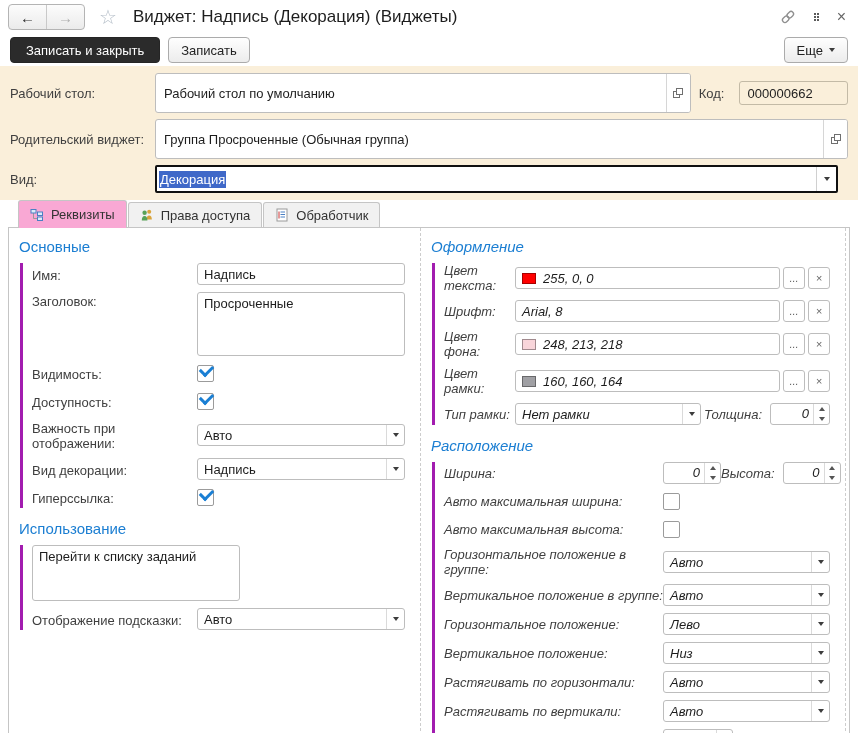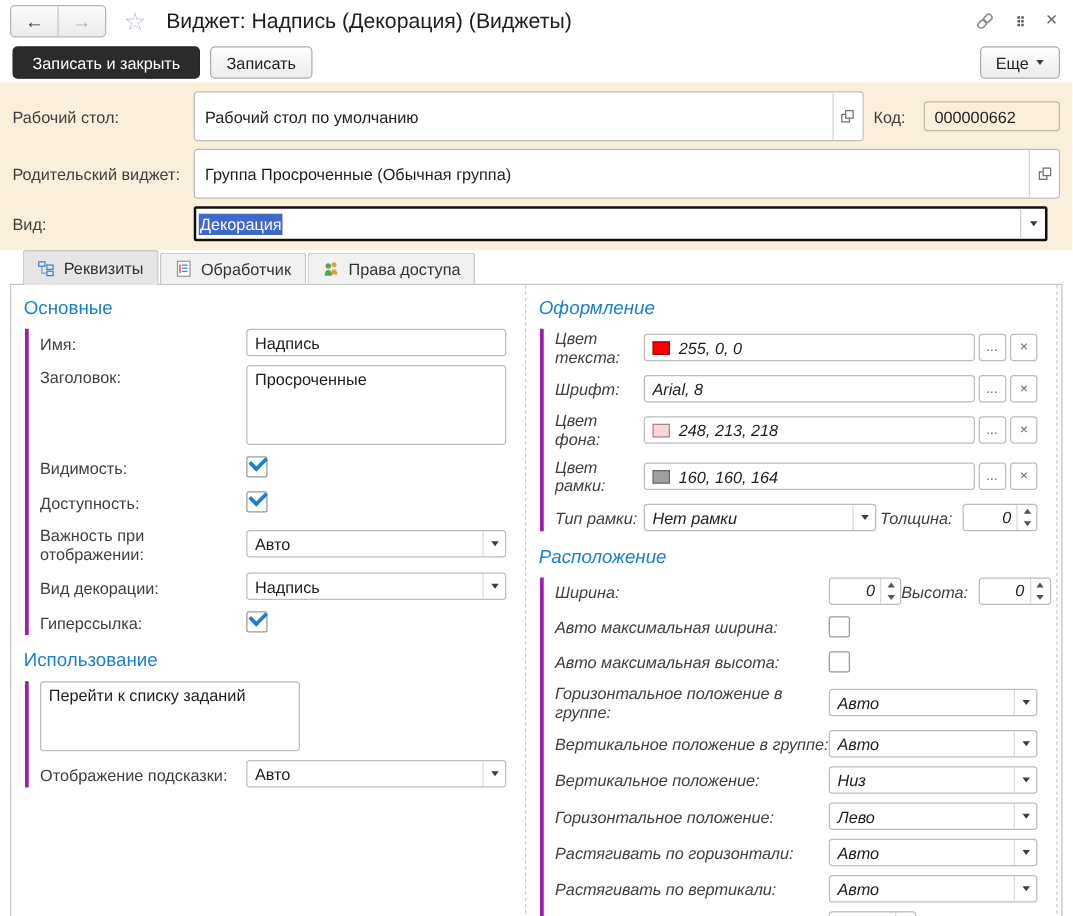--- a/index.html
+++ b/index.html
@@ -51,21 +51,21 @@
   .combo{width:683px;height:28px;border:2px solid #101010;border-radius:2px;background:#fff;
     display:flex;align-items:center;box-sizing:border-box;padding-left:2px;}
   .combo .selection{color:#fff;padding:1px 1px;}
   .combo .ddzone{margin-left:auto;width:19px;align-self:stretch;border-left:1px solid #d0d0d0;
     display:flex;align-items:center;justify-content:center;cursor:pointer;}
 
   
   .tabs{display:flex;align-items:flex-end;height:27px;padding-left:10px;margin:0 8px;position:relative;z-index:2;}
   .tab{display:flex;align-items:center;gap:7px;height:24px;padding:0 11px;border:1px solid #c5c5c5;
     border-bottom:none;border-radius:3px 3px 0 0;background:#f1f1f1;margin-right:1px;cursor:pointer;color:#333;}
-  .tab.active{background:#e5e5e5;height:27px;margin-bottom:-1px;margin-top:36px;}
+  .tab.active{background:#f9a8d4;height:27px;margin-bottom:-1px;margin-top:36px;}
   .tab svg{display:block;}
 
   
   .panel{margin:0 8px;border:1px solid #c5c5c5;height:530px;display:flex;background:#fff;box-sizing:border-box;}
   .col-left{width:412px;flex-shrink:0;border-right:1px dashed #cdcdcd;padding:8px 0 0 10px;box-sizing:border-box;}
   .col-right{flex:1;border-right:1px dashed #cdcdcd;margin-right:3px;padding:8px 15px 0 10px;box-sizing:border-box;font-style:italic;}
   .sect{font-size:15px;color:#1b7ed2;margin:2px 0 8px 0;font-weight:400;}
   .group{border-left:3px solid #a21caf;padding-left:9px;margin:0 0 12px 1px;}
   .frow{display:flex;align-items:center;margin-bottom:7px;min-height:21px;}
   .frow.top{align-items:flex-start;}
@@ -192,36 +192,36 @@
       <svg width="14" height="14" viewBox="0 0 14 14">
         <path d="M3.5 5v5.5h4" stroke="#9a9a9a" fill="none"></path>
         <rect x="1" y="1.5" width="5" height="3.5" fill="#dcebfa" stroke="#4a80c4"></rect>
         <rect x="7.5" y="4" width="5" height="3.5" fill="#dcebfa" stroke="#4a80c4"></rect>
         <rect x="7.5" y="9" width="5" height="3.5" fill="#dcebfa" stroke="#4a80c4"></rect>
       </svg>
       <span>Реквизиты</span>
     </div>
     <div class="tab">
       <svg width="14" height="14" viewBox="0 0 14 14">
+        <circle cx="9.2" cy="3.8" r="2" fill="#d9a43b"></circle>
+        <path d="M6.6 11.5q0-4 2.6-4t2.6 4z" fill="#d9a43b"></path>
+        <circle cx="4.6" cy="4.8" r="2.2" fill="#59a257"></circle>
+        <path d="M1.8 12.5q0-4.6 2.8-4.6t2.8 4.6z" fill="#59a257"></path>
+      </svg>
+      <span>Права доступа</span>
+    </div>
+    <div class="tab">
+      <svg width="14" height="14" viewBox="0 0 14 14">
         <rect x="2" y="1" width="10" height="12" fill="#fff" stroke="#9a9a9a"></rect>
         <line x1="4" y1="3.5" x2="4" y2="10.5" stroke="#cc3333"></line>
         <line x1="5.5" y1="4" x2="10" y2="4" stroke="#4a80c4"></line>
         <line x1="5.5" y1="6.5" x2="10" y2="6.5" stroke="#4a80c4"></line>
         <line x1="5.5" y1="9" x2="10" y2="9" stroke="#4a80c4"></line>
       </svg>
       <span>Обработчик</span>
-    </div>
-    <div class="tab">
-      <svg width="14" height="14" viewBox="0 0 14 14">
-        <circle cx="9.2" cy="3.8" r="2" fill="#d9a43b"></circle>
-        <path d="M6.6 11.5q0-4 2.6-4t2.6 4z" fill="#d9a43b"></path>
-        <circle cx="4.6" cy="4.8" r="2.2" fill="#59a257"></circle>
-        <path d="M1.8 12.5q0-4.6 2.8-4.6t2.8 4.6z" fill="#59a257"></path>
-      </svg>
-      <span>Права доступа</span>
     </div>
   </div>
 
   <div class="panel">
 
     <div class="col-left">
       <div class="sect">Основные</div>
       <div class="group">
         <div class="frow">
           <span class="lbl">Имя:</span>
@@ -409,32 +409,32 @@
         <div class="frow">
           <span class="lblF">Вертикальное положение в группе:</span>
           <div class="sel w167">
             <span class="val">Авто</span>
             <span class="ddz">
                 <span class="dd-tri"></span>
               </span>
           </div>
         </div>
         <div class="frow">
+          <span class="lblF">Горизонтальное положение:</span>
+          <div class="sel w167">
+            <span class="val">Лево</span>
+            <span class="ddz">
+                <span class="dd-tri"></span>
+              </span>
+          </div>
+        </div>
+        <div class="frow">
           <span class="lblF">Вертикальное положение:</span>
           <div class="sel w167">
             <span class="val">Низ</span>
-            <span class="ddz">
-                <span class="dd-tri"></span>
-              </span>
-          </div>
-        </div>
-        <div class="frow">
-          <span class="lblF">Горизонтальное положение:</span>
-          <div class="sel w167">
-            <span class="val">Лево</span>
             <span class="ddz">
                 <span class="dd-tri"></span>
               </span>
           </div>
         </div>
         <div class="frow">
           <span class="lblF">Растягивать по горизонтали:</span>
           <div class="sel w167">
             <span class="val">Авто</span>
             <span class="ddz">

